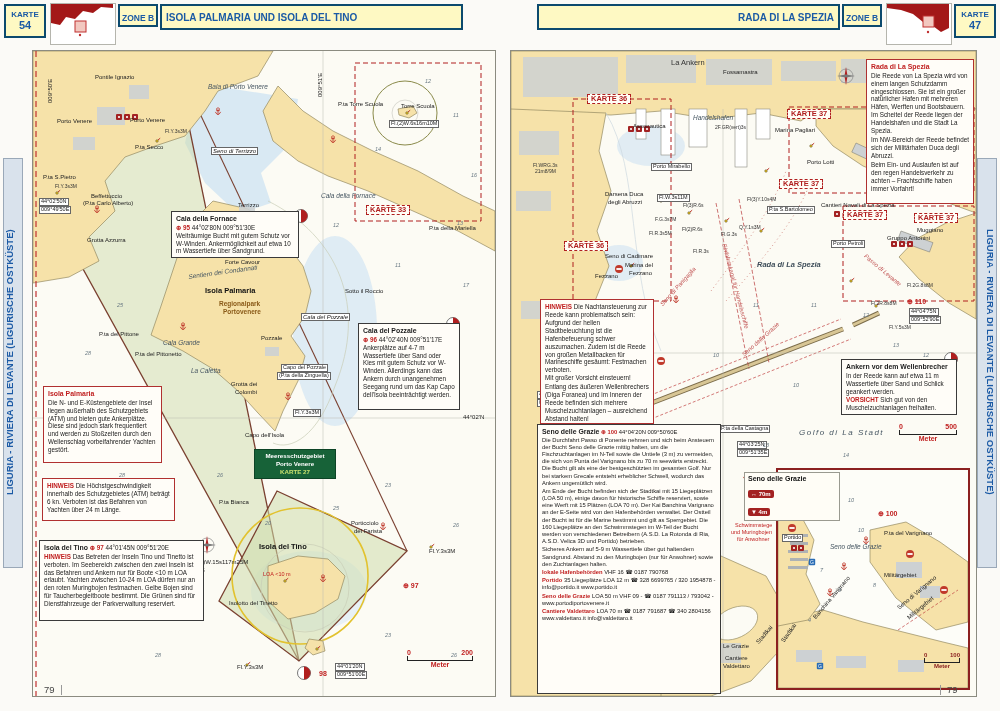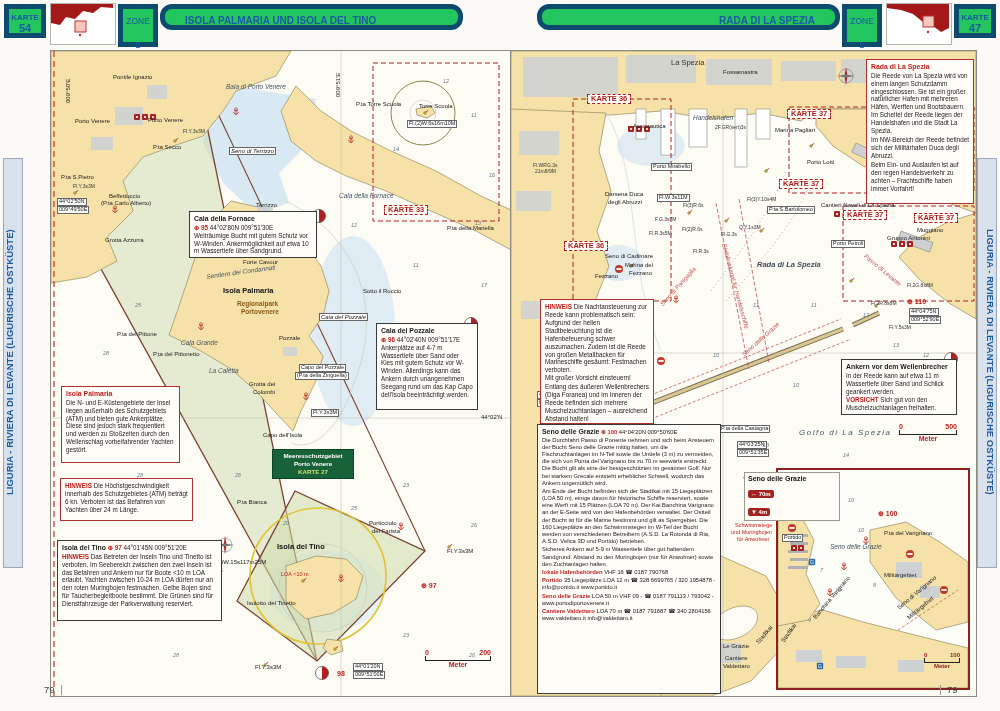--- a/index.html
+++ b/index.html
@@ -1,22 +1,22 @@
 <!DOCTYPE html>
 <html><head>
 <meta charset="utf-8">
 <style>
   html,body{margin:0;padding:0;background:#e9e8e3;}
   .book{position:relative;width:1000px;height:711px;background:#fbfaf7;font-family:"Liberation Sans",sans-serif;overflow:hidden;}
-  .hbox{position:absolute;background:#22c55e;border:5px solid #0c4a6e;color:#1b5aa5;box-sizing:border-box;}
+  .hbox{position:absolute;background:#fef9c3;border:2px solid #0c4a6e;color:#1b5aa5;box-sizing:border-box;}
   .karte-box{width:42px;height:34px;text-align:center;font-weight:bold;}
   .karte-box .kl{font-size:8px;margin-top:4px;}
   .karte-box .kn{font-size:11px;}
-  .zone-box{width:40px;height:43px;line-height:24px;text-align:center;font-weight:normal;font-size:8.5px;}
-  .title-bar{height:26px;line-height:24px;font-weight:bold;font-size:10px;padding:0 20px;box-sizing:border-box;border-radius:12px;}
+  .zone-box{width:40px;height:23px;line-height:24px;text-align:center;font-weight:bold;font-size:8.5px;}
+  .title-bar{height:26px;line-height:24px;font-weight:bold;font-size:10px;padding:0 4px;box-sizing:border-box;}
   .thumb{position:absolute;width:64px;height:40px;background:#fff;border:1px solid #b5b5ad;}
   .side{position:absolute;top:158px;width:20px;height:410px;background:#d9e2ec;border:1px solid #9aa8b8;color:#1b5aa5;font-weight:bold;font-size:9.5px;box-sizing:border-box;text-align:center;}
   .side span{display:block;width:18px;height:406px;}
   .side.l span{writing-mode:vertical-rl;transform:rotate(180deg);}
   .side.r span{writing-mode:vertical-rl;}
   .map{position:absolute;top:50px;height:645px;background:#fdfcf6;border:1px solid #8b8b80;overflow:hidden;}
   .map svg{position:absolute;left:0;top:0;}
   .lbls{position:absolute;left:0;top:0;width:100%;height:100%;}
   .ml{position:absolute;font-size:6px;color:#222;white-space:nowrap;line-height:1.05;transform-origin:0 0;}
   .ml.sm{font-size:6px;}
@@ -86,21 +86,21 @@
     <div class="kn">47</div>
   </div>
 
   <div class="side l" style="left:3px;">
       <span>LIGURIA - RIVIERA DI LEVANTE (LIGURISCHE OSTKÜSTE)</span>
     </div>
   <div class="side r" style="left:977px;">
       <span>LIGURIA - RIVIERA DI LEVANTE (LIGURISCHE OSTKÜSTE)</span>
     </div>
 
-  <div class="map" style="left:50px;width:462px;">
+  <div class="map" style="left:32px;width:462px;">
     <svg width="462" height="645" viewBox="0 0 462 645">
       <defs>
         <g id="anc">
             <path d="M0,-3.2 a1.4,1.4 0 1,0 0.01,0 M0,-1.6 L0,3.4 M-2.6,0.9 Q-1.3,3.6 0,3.6 Q1.3,3.6 2.6,0.9 M-1.8,-0.3 L1.8,-0.3" stroke="#c0392b" stroke-width="0.9" fill="none"></path>
           </g>
         <g id="mark">
             <circle r="6.5" fill="#fff" stroke="#555" stroke-width="0.8"></circle>
             <path d="M0,-6.5 A6.5,6.5 0 0 1 0,6.5 Z" fill="#b01f1f"></path>
           </g>
         <g id="cmp">
@@ -374,21 +374,21 @@
       <use href="#sq" x="391" y="193"></use>
       <use href="#sq" x="399" y="193"></use>
       <use href="#sq" x="326" y="163"></use>
       <use href="#noent" x="108" y="218"></use>
       <use href="#noent" x="150" y="310"></use>
       <use href="#mark" x="440" y="308"></use>
       <use href="#cmp" x="335" y="25"></use>
     </svg>
 
     <div class="lbls">
-        <span class="ml sm2" style="left: 160px; top: 8px;">La Spezia</span>
+        <span class="ml sm2" style="left: 160px; top: 8px;">La Ankern</span>
         <span class="ml sm" style="left: 212px; top: 18px;">Fossamastra</span>
         <span class="ml kred" style="left: 76px; top: 43px;">KARTE 36</span>
         <span class="ml sm" style="left: 122px; top: 72px;">Assonautica</span>
         <span class="ml i" style="left: 182px; top: 64px;">Handelshafen</span>
         <span class="ml tiny" style="left: 204px; top: 74px;">2F.GR(vert)3s</span>
         <span class="ml kred" style="left: 276px; top: 58px;">KARTE 37</span>
         <span class="ml sm" style="left: 264px; top: 76px;">Marina Pagliari</span>
         <span class="ml bx" style="left: 140px; top: 112px;">Porto Mirabello</span>
         <span class="ml sm" style="left: 296px; top: 108px;">Porto Lotti</span>
         <span class="ml tiny" style="left: 22px; top: 112px;">Fl.WRG.3s</span>
@@ -423,21 +423,21 @@
         <span class="ml tiny" style="left: 396px; top: 232px;">Fl.2G.8s8M</span>
         <span class="ml tiny" style="left: 360px; top: 250px;">Fl.2R.8s8M</span>
         <span class="ml redb" style="left: 396px; top: 247px;">⊕ 110</span>
         <span class="ml bx" style="left: 398px; top: 257px;">44°04'75N</span>
         <span class="ml bx" style="left: 398px; top: 265px;">009°52'90E</span>
         <span class="ml tiny" style="left: 378px; top: 274px;">Fl.Y.5s3M</span>
         <span class="ml bx" style="left: 86px; top: 262px;">P.ta Pezzino</span>
         <span class="ml redch" style="left: 148px; top: 252px; transform: rotate(-48deg);">Seno di Panigaglia</span>
         <span class="ml redch" style="left: 230px; top: 302px; transform: rotate(-42deg);">Seno delle Grazie</span>
         <span class="ml bx" style="left: 208px; top: 374px;">P.ta della Castagna</span>
-        <span class="ml i2" style="left: 288px; top: 378px;">Golfo di La Spezia</span>
+        <span class="ml i2" style="left: 288px; top: 378px;">Golfo di La Stadt</span>
         <span class="ml bx" style="left: 226px; top: 390px;">44°03'25N</span>
         <span class="ml bx" style="left: 226px; top: 398px;">009°51'35E</span>
         <span class="ml bx" style="left: 26px; top: 340px;">44°04'00N</span>
         <span class="ml bx" style="left: 26px; top: 348px;">009°50'30E</span>
         <span class="ml redt" style="left: 224px; top: 472px;">Schwimmstege</span>
         <span class="ml redt" style="left: 220px; top: 479px;">und Muringbojen</span>
         <span class="ml redt" style="left: 226px; top: 486px;">für Anwohner</span>
         <span class="ml sm" style="left: 212px; top: 592px;">Le Grazie</span>
         <span class="ml sm" style="left: 244px; top: 590px; transform: rotate(-50deg);">Stadtkai</span>
         <span class="ml sm" style="left: 214px; top: 604px;">Cantiere</span>

